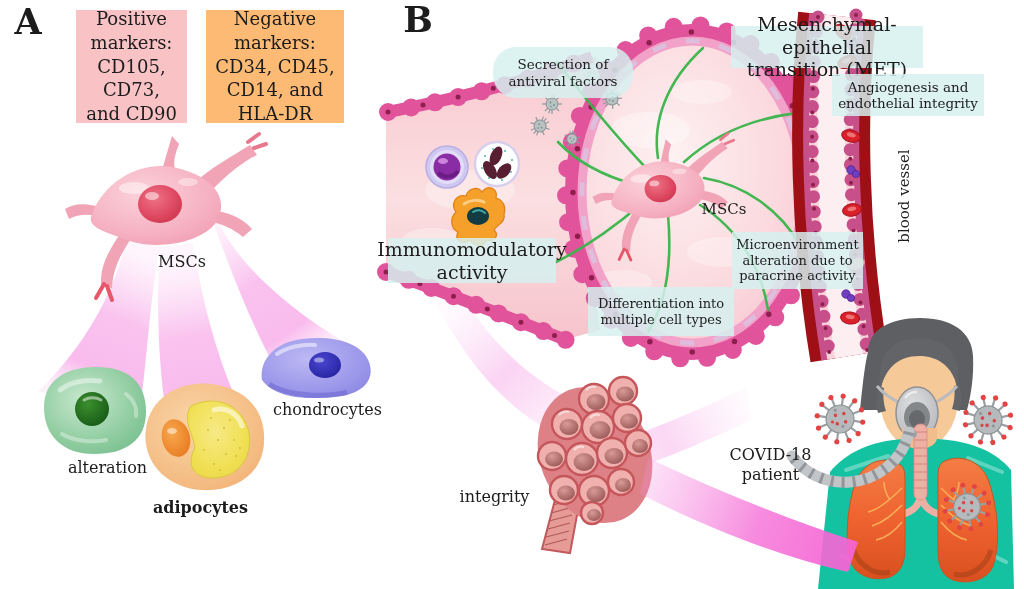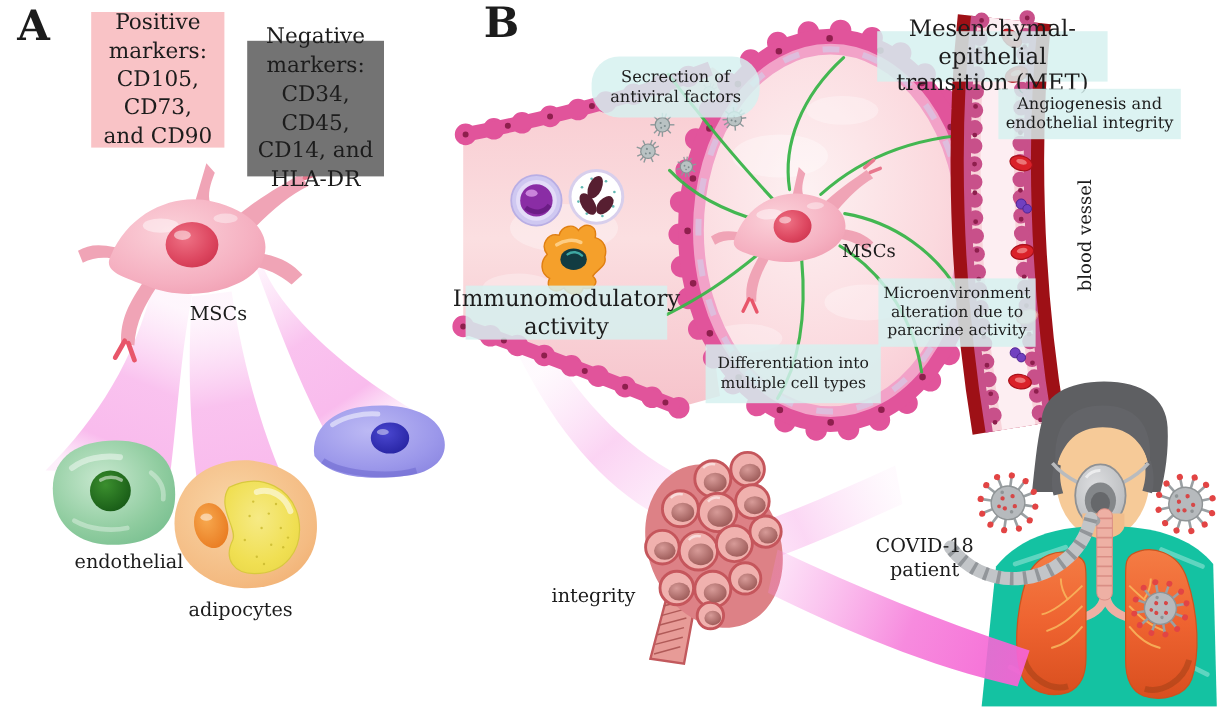--- a/index.html
+++ b/index.html
@@ -490,29 +490,30 @@
 </svg>
 
 <div class="lbl panel-tag" style="left:8px;top:4px;width:40px;">A</div>
 <div class="lbl panel-tag" style="left:398px;top:2px;width:40px;">B</div>
 
 <div class="lbl mbox" style="left:76px;top:10px;width:111px;height:113px;background:#f9c3c6;">Positive
 markers:
 CD105,
 CD73,
 and CD90</div>
-<div class="lbl mbox" style="left:206px;top:10px;width:114px;height:113px;background:#737373;margin-top:24px;">Negative
+<div class="lbl mbox" style="left:206px;top:10px;width:138px;height:113px;background:#fdba74;">Negative
 markers:
 CD34, CD45,
 CD14, and
 HLA-DR</div>
 
 <div class="lbl plain" style="left:142px;top:252px;width:80px;">MSCs</div>
-<div class="lbl plain" style="left:45px;top:458px;width:125px;">endothelial</div>
-<div class="lbl plain" style="left:138px;top:498px;width:125px;">adipocytes</div>
+<div class="lbl plain" style="left:45px;top:458px;width:125px;">alteration</div>
+<div class="lbl plain" style="left:138px;top:498px;width:125px;font-weight:bold;">adipocytes</div>
+<div class="lbl plain" style="left:255px;top:400px;width:145px;">chondrocytes</div>
 
 <div class="lbl callout" style="left:493px;top:47px;width:140px;height:51px;font-size:13.5px;border-radius:23px;">Secrection of
 antiviral factors</div>
 <div class="lbl callout" style="left:731px;top:26px;width:192px;height:42px;">Mesenchymal-epithelial
 transition (MET)</div>
 <div class="lbl callout" style="left:832px;top:74px;width:152px;height:42px;font-size:13.5px;">Angiogenesis and
 endothelial integrity</div>
 <div class="lbl callout" style="left:388px;top:238px;width:168px;height:45px;">Immunomodulatory
 activity</div>
 <div class="lbl callout" style="left:588px;top:287px;width:146px;height:49px;font-size:13px;">Differentiation into

